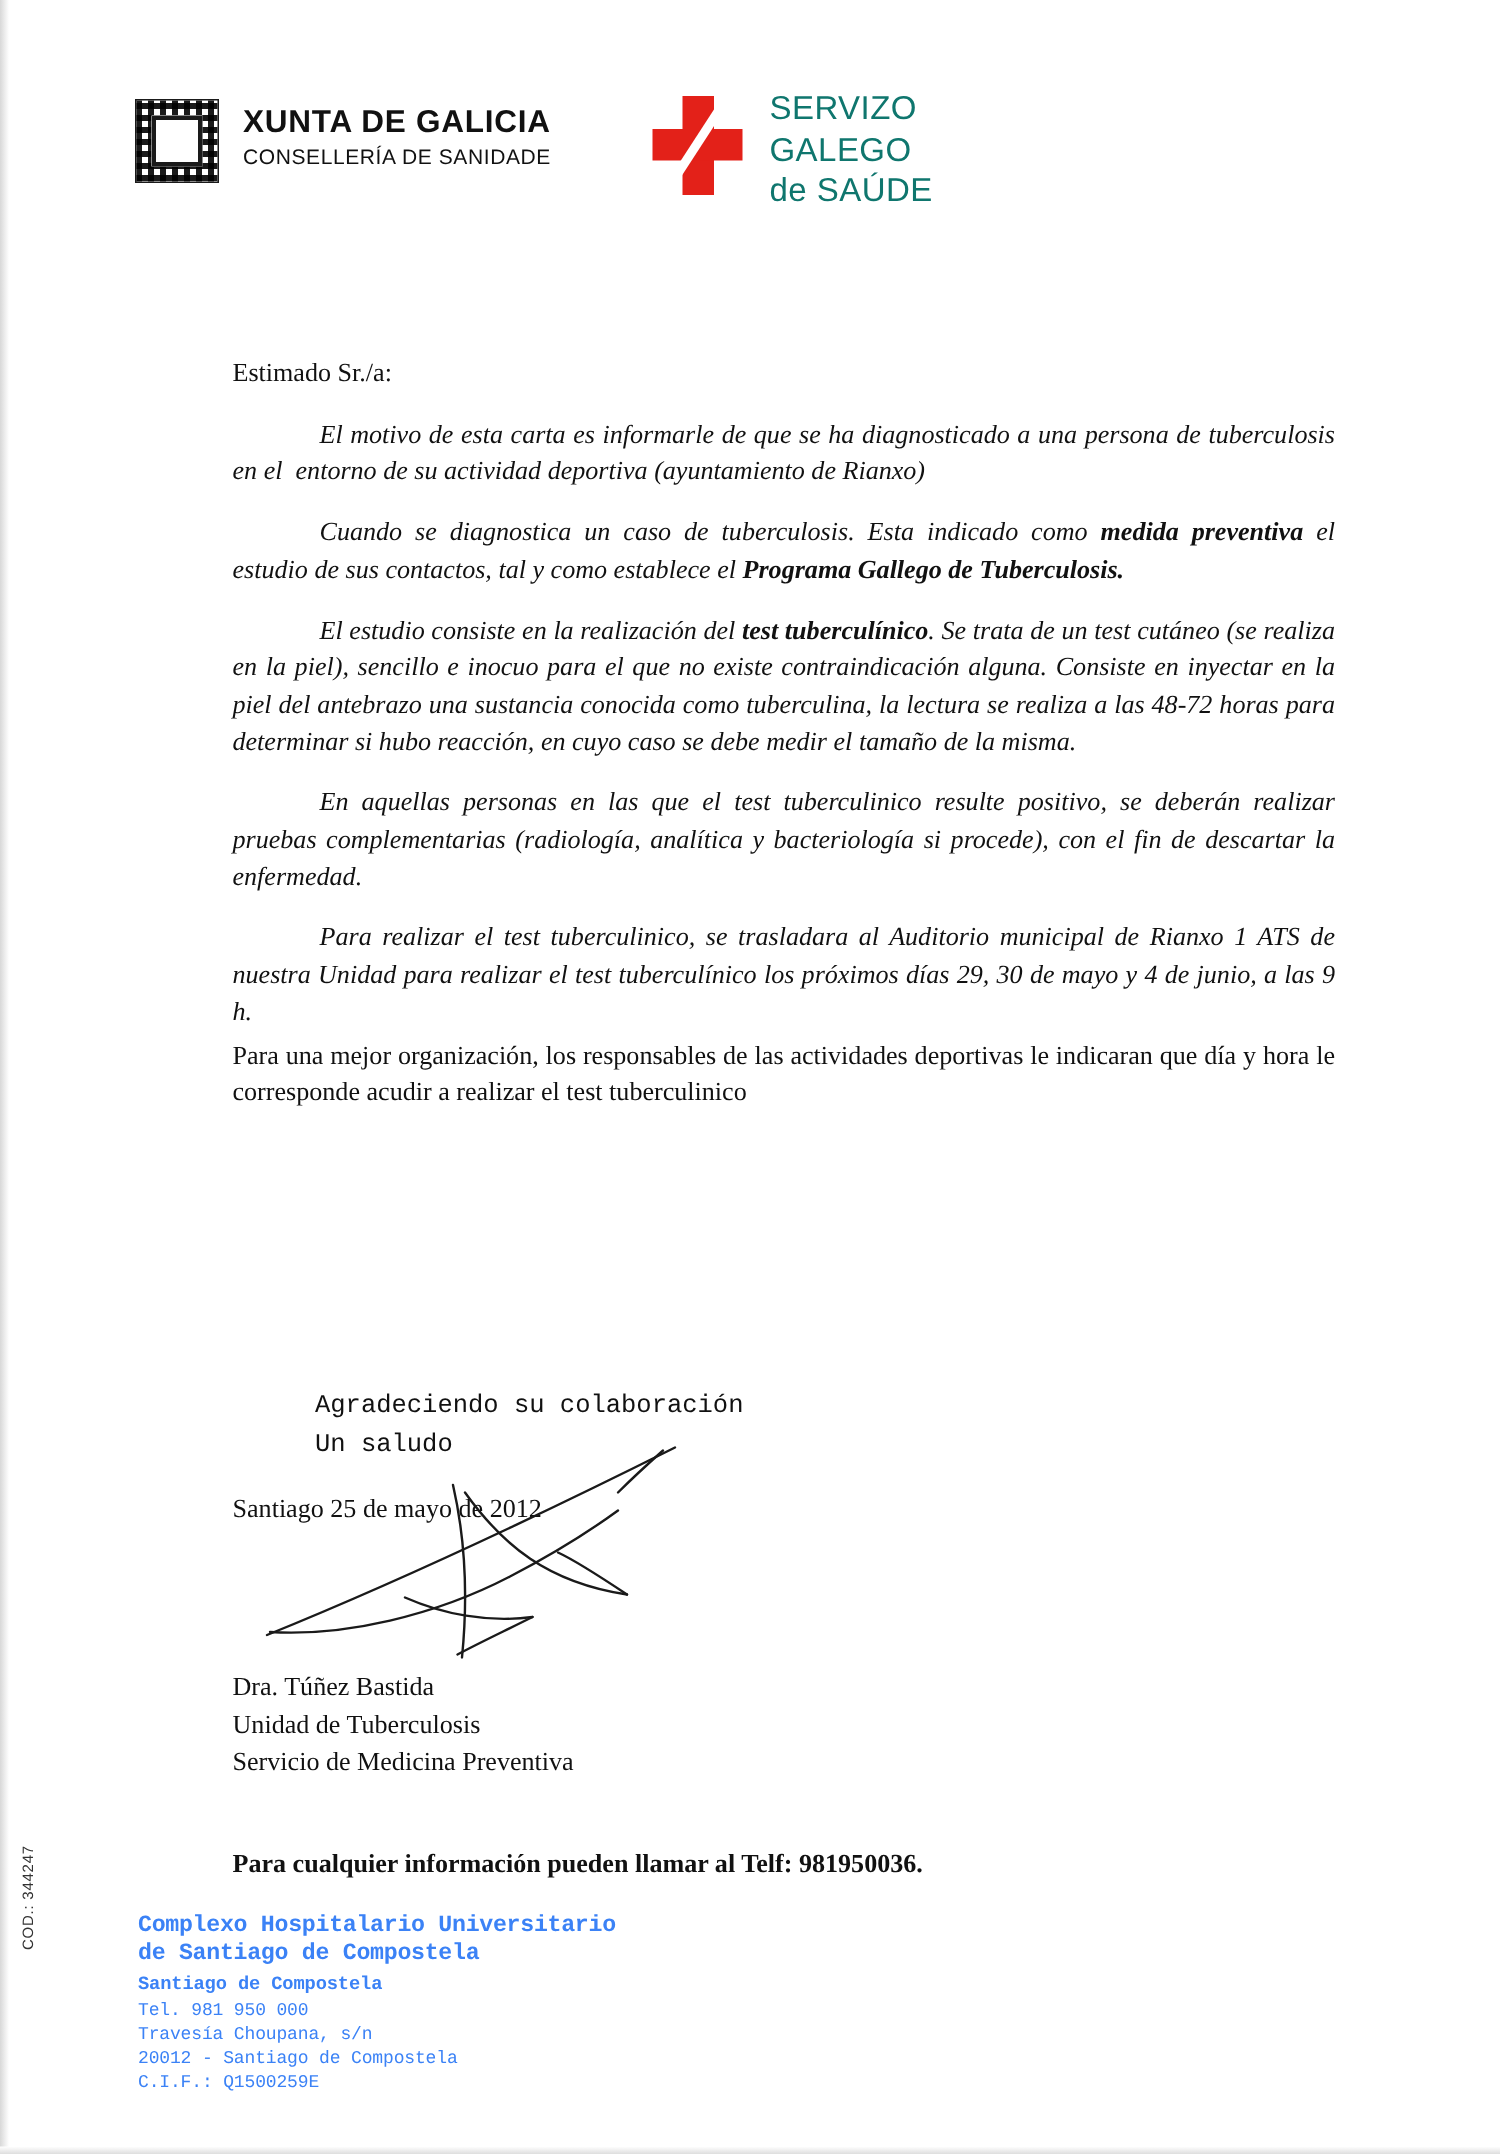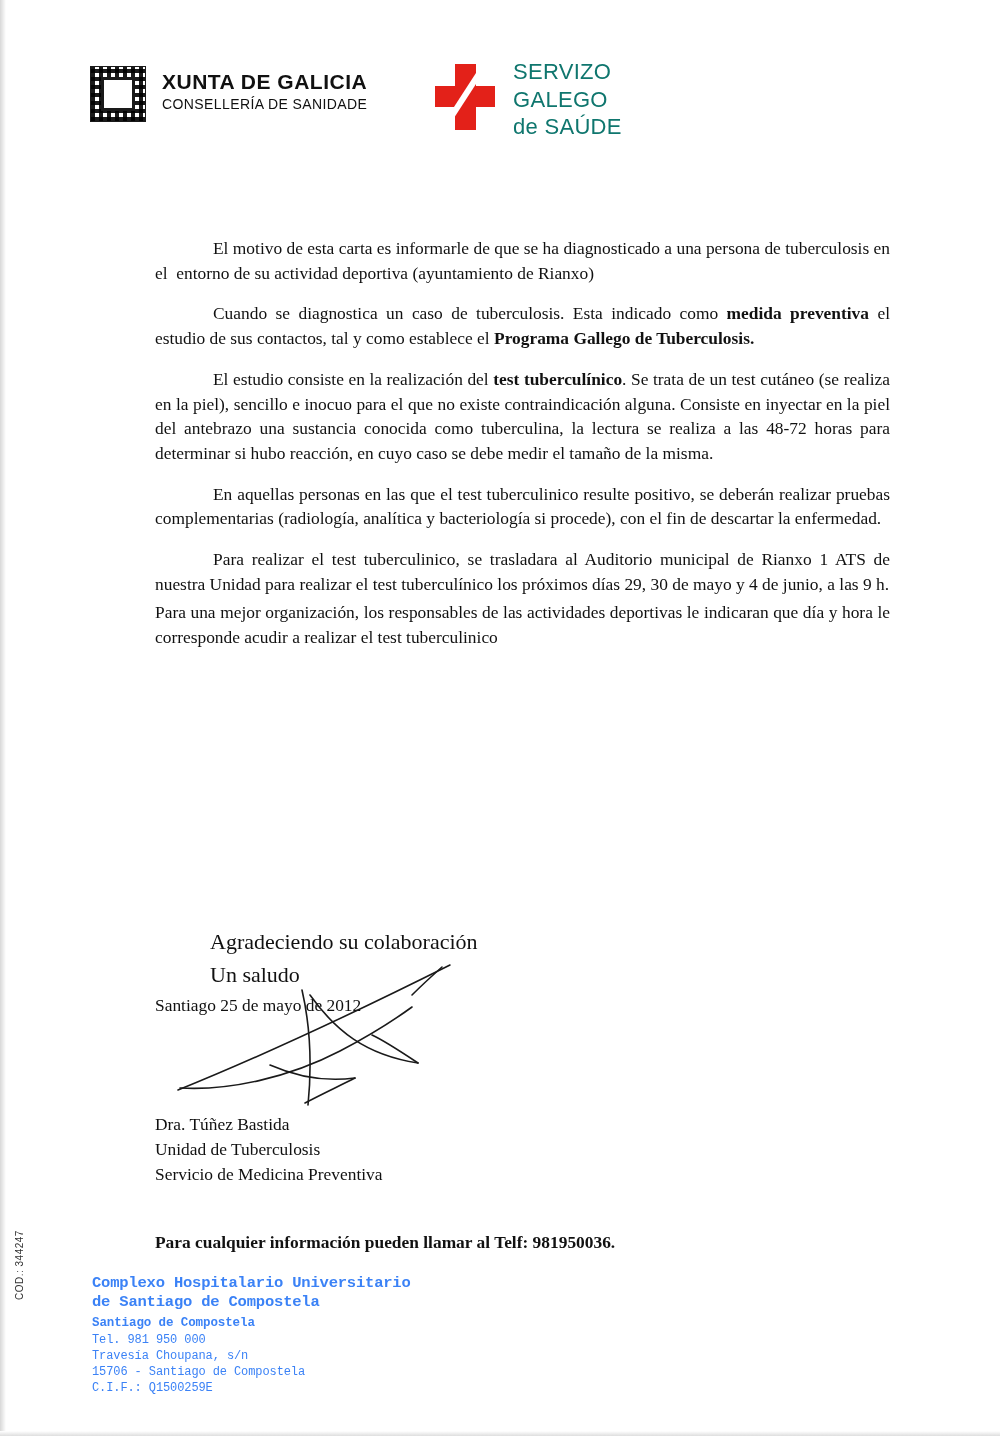--- a/index.html
+++ b/index.html
@@ -135,33 +135,35 @@
     font-size: 17.4px;
     line-height: 1.42;
     text-align: justify;
     color: #111111;
   }
   .letter p {
     margin: 0 0 16px 0;
   }
   .letter p.indent {
     text-indent: 58px;
+    font-style: italic;
   }
   .letter p.tight {
     margin-bottom: 4px;
   }
   .letter b { font-weight: bold; }
 
   .sign-block {
     position: absolute;
     left: 210px;
     top: 925px;
-    font-size: 22px;
+    font-size: 17px;
     line-height: 1.5;
     color: #111111;
+    font-family: Liberation Mono, monospace;
   }
   .date-line {
     position: absolute;
     left: 155px;
     top: 995px;
     font-size: 17.4px;
     color: #111111;
   }
   .signer {
     position: absolute;
@@ -267,20 +269,21 @@
       </div>
       <div class="sergas-text">
         <div>SERVIZO</div>
         <div>GALEGO</div>
         <div>de SAÚDE</div>
       </div>
     </div>
   </div>
 
   <div class="letter">
+    <p>Estimado Sr./a:</p>
 
     <p class="indent">
       
       El motivo de esta carta es informarle de que se ha diagnosticado a una persona de tuberculosis en el&nbsp; entorno de su actividad deportiva (ayuntamiento de Rianxo)
     </p>
 
 
     <p class="indent">
       
       Cuando se diagnostica un caso de tuberculosis. Esta indicado como <b>medida preventiva</b> el estudio de sus contactos, tal y como establece el <b>Programa Gallego de Tuberculosis.</b>
@@ -326,20 +329,20 @@
 
   <div class="footer-phone">Para cualquier información pueden llamar al Telf: 981950036.</div>
 
   <div class="footer-block">
     <div class="footer-org">Complexo Hospitalario Universitario</div>
     <div class="footer-org">de Santiago de Compostela</div>
     <div class="footer-city">Santiago de Compostela</div>
     <div class="footer-lines">
       <div>Tel. 981 950 000</div>
       <div>Travesía Choupana, s/n</div>
-      <div>15706 - Santiago de Compostela</div>
+      <div>20012 - Santiago de Compostela</div>
       <div>C.I.F.: Q1500259E</div>
     </div>
   </div>
 
   <div class="side-code">COD.: 344247</div>
 
 </div>
 
 </body></html>

